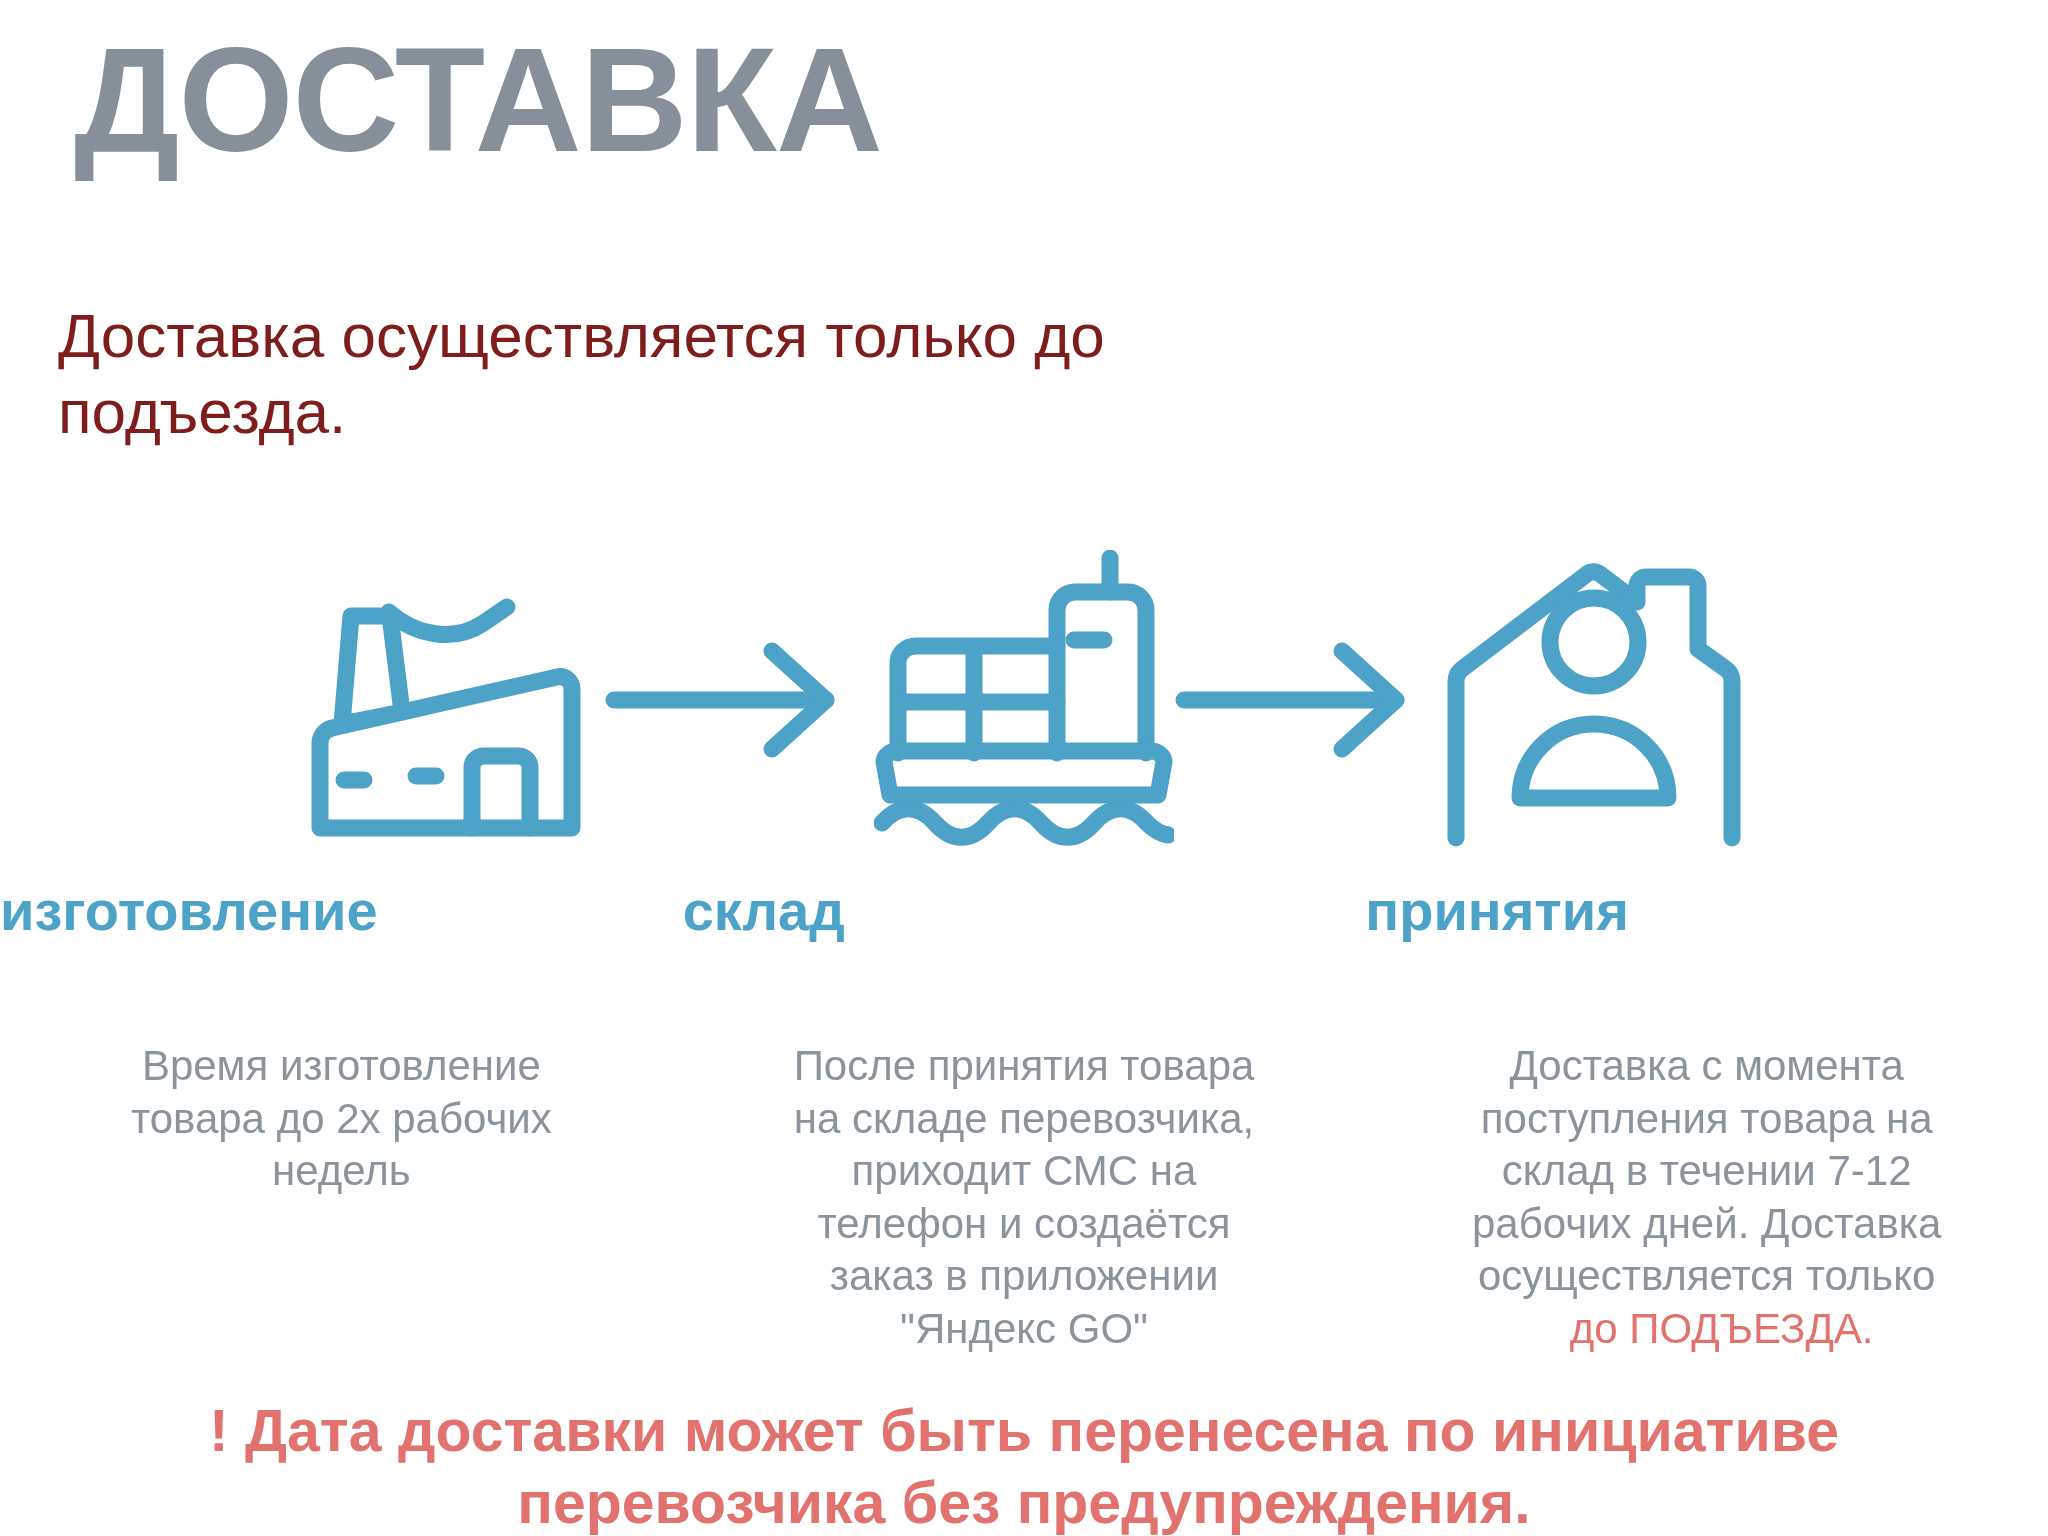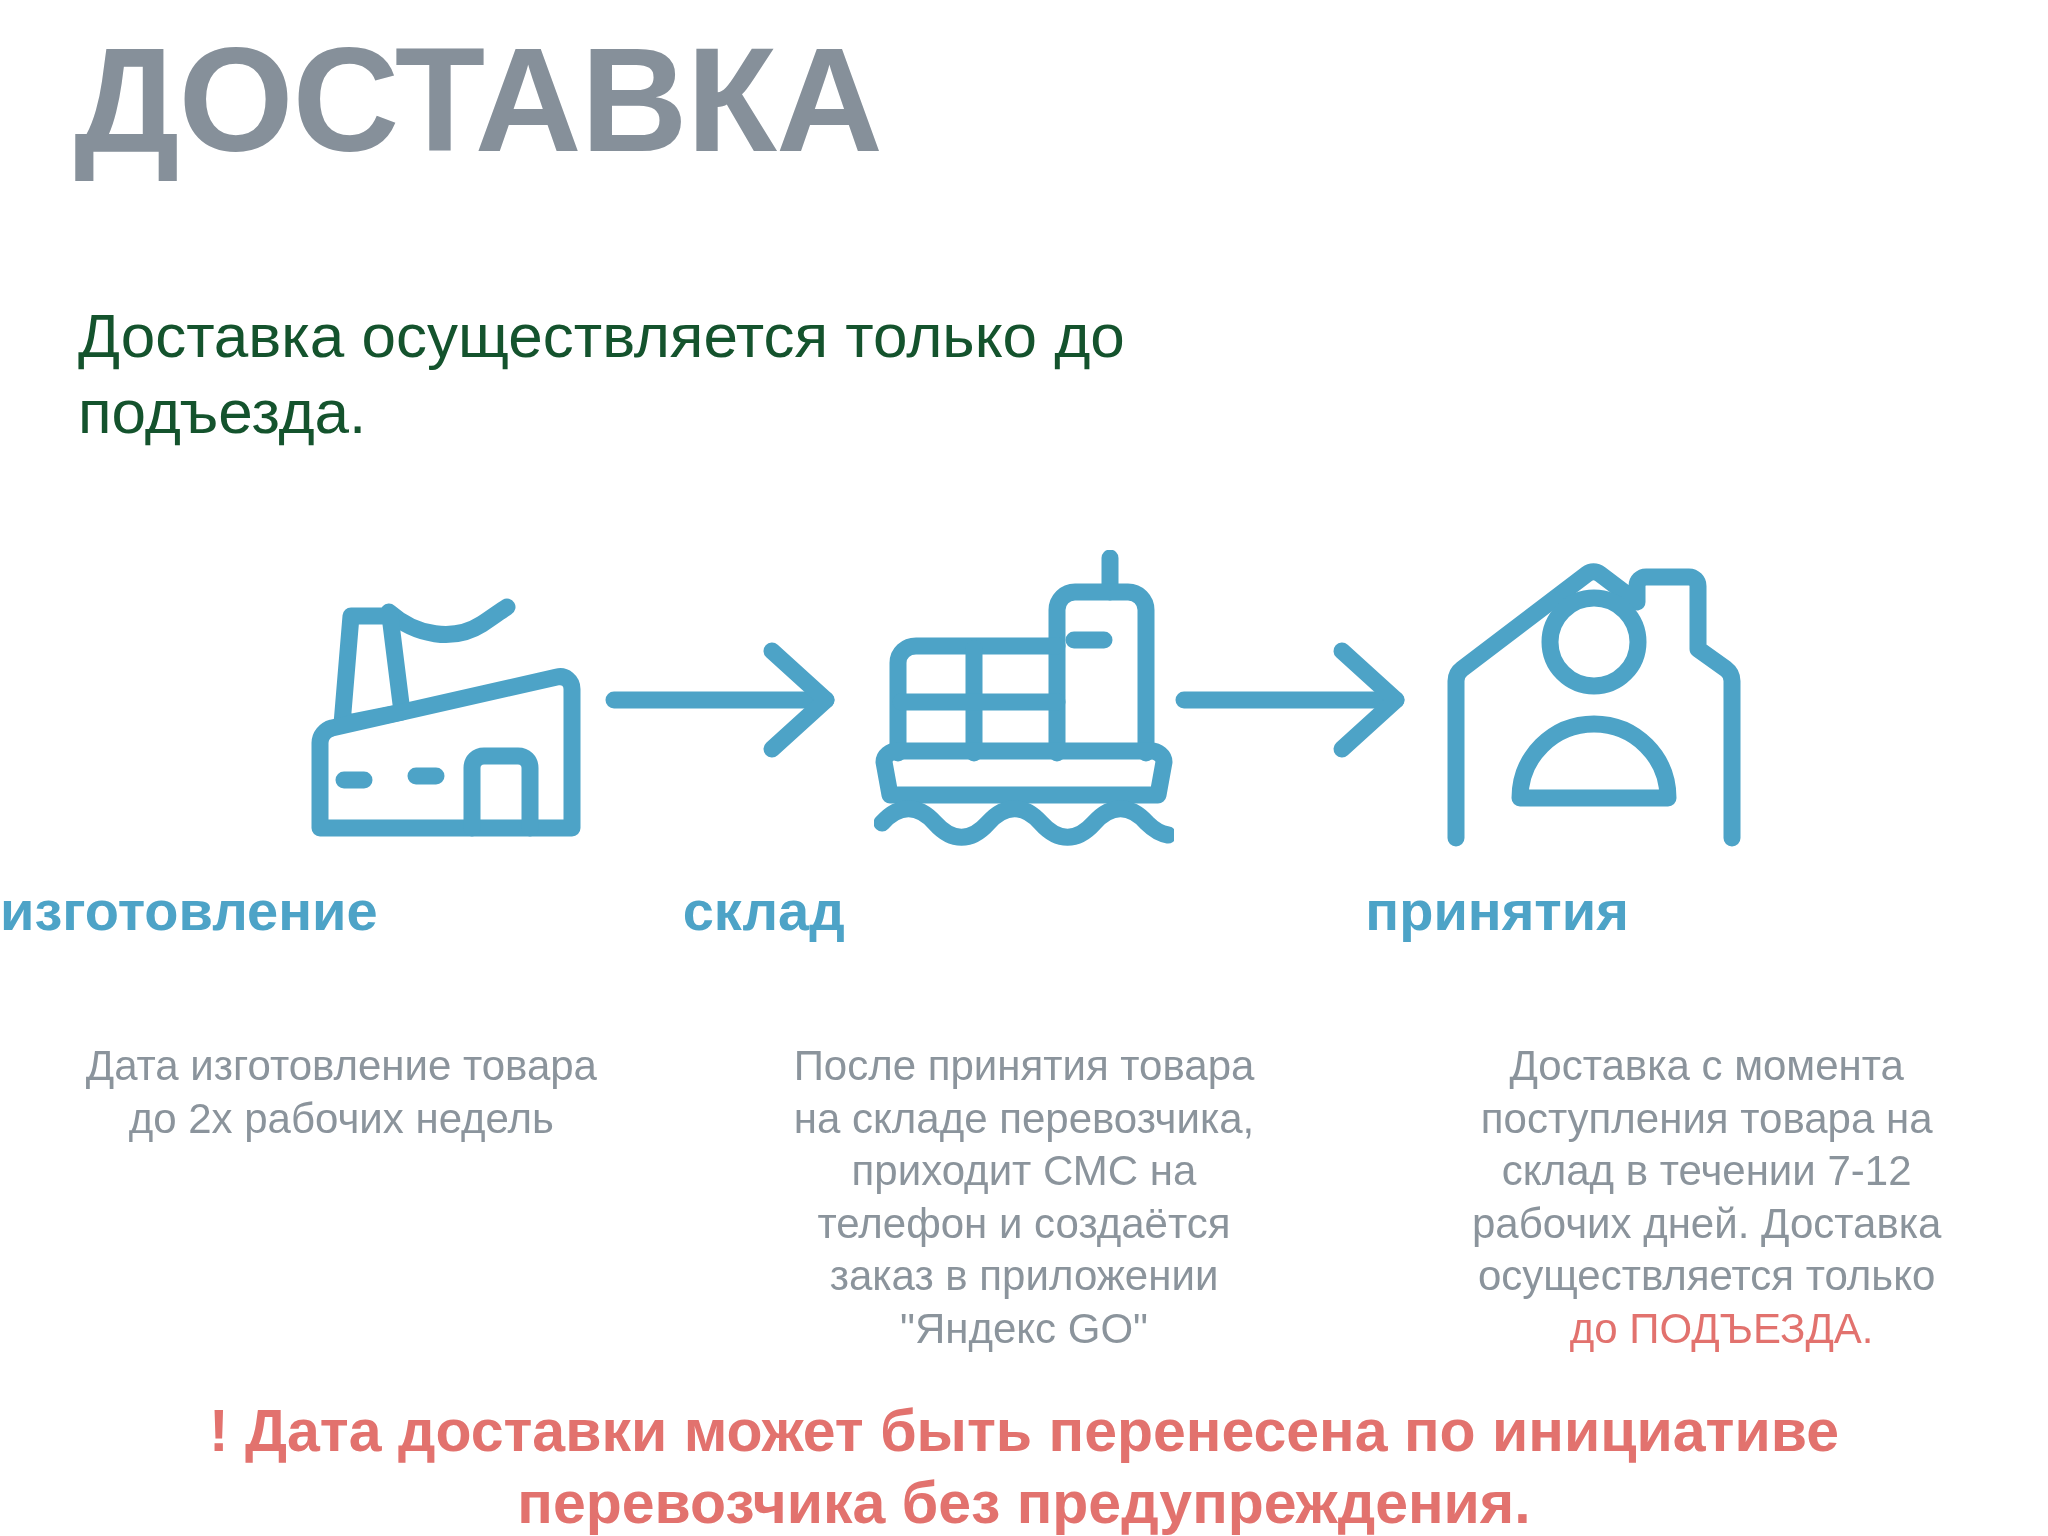--- a/index.html
+++ b/index.html
@@ -29,23 +29,22 @@
     line-height: 1.05;
     white-space: nowrap;
   }
   .subtitle {
     position: absolute;
     left: 58px;
     top: 298px;
     width: 1340px;
     font-size: 62px;
     font-weight: 400;
-    color: #14532d;
+    color: #7f1d1d;
     line-height: 1.22;
-    margin-left: 20px;
   }
 
   
   .flow {
     position: absolute;
     left: 0;
     top: 540px;
     width: 2048px;
     height: 320px;
     display: flex;
@@ -196,20 +195,20 @@
     <div class="flow-spacer-r"></div>
   </div>
 
   <div class="labels">
     <div class="label-cell">изготовление</div>
     <div class="label-cell">склад</div>
     <div class="label-cell">принятия</div>
   </div>
 
   <div class="descs">
-    <div class="desc-cell">Дата изготовление товара до 2х рабочих недель</div>
+    <div class="desc-cell">Время изготовление товара до 2х рабочих недель</div>
     <div class="desc-cell">После принятия товара на складе перевозчика, приходит СМС на телефон и создаётся заказ в приложении "Яндекс GO"</div>
     <div class="desc-cell"><span>Доставка с момента поступления товара на склад в течении 7-12 рабочих дней. Доставка осуществляется только </span><span class="hl">до ПОДЪЕЗДА.</span></div>
   </div>
 
   <div class="warning">! Дата доставки может быть перенесена по инициативе перевозчика без предупреждения.</div>
 
 </div>
 
 </body></html>

